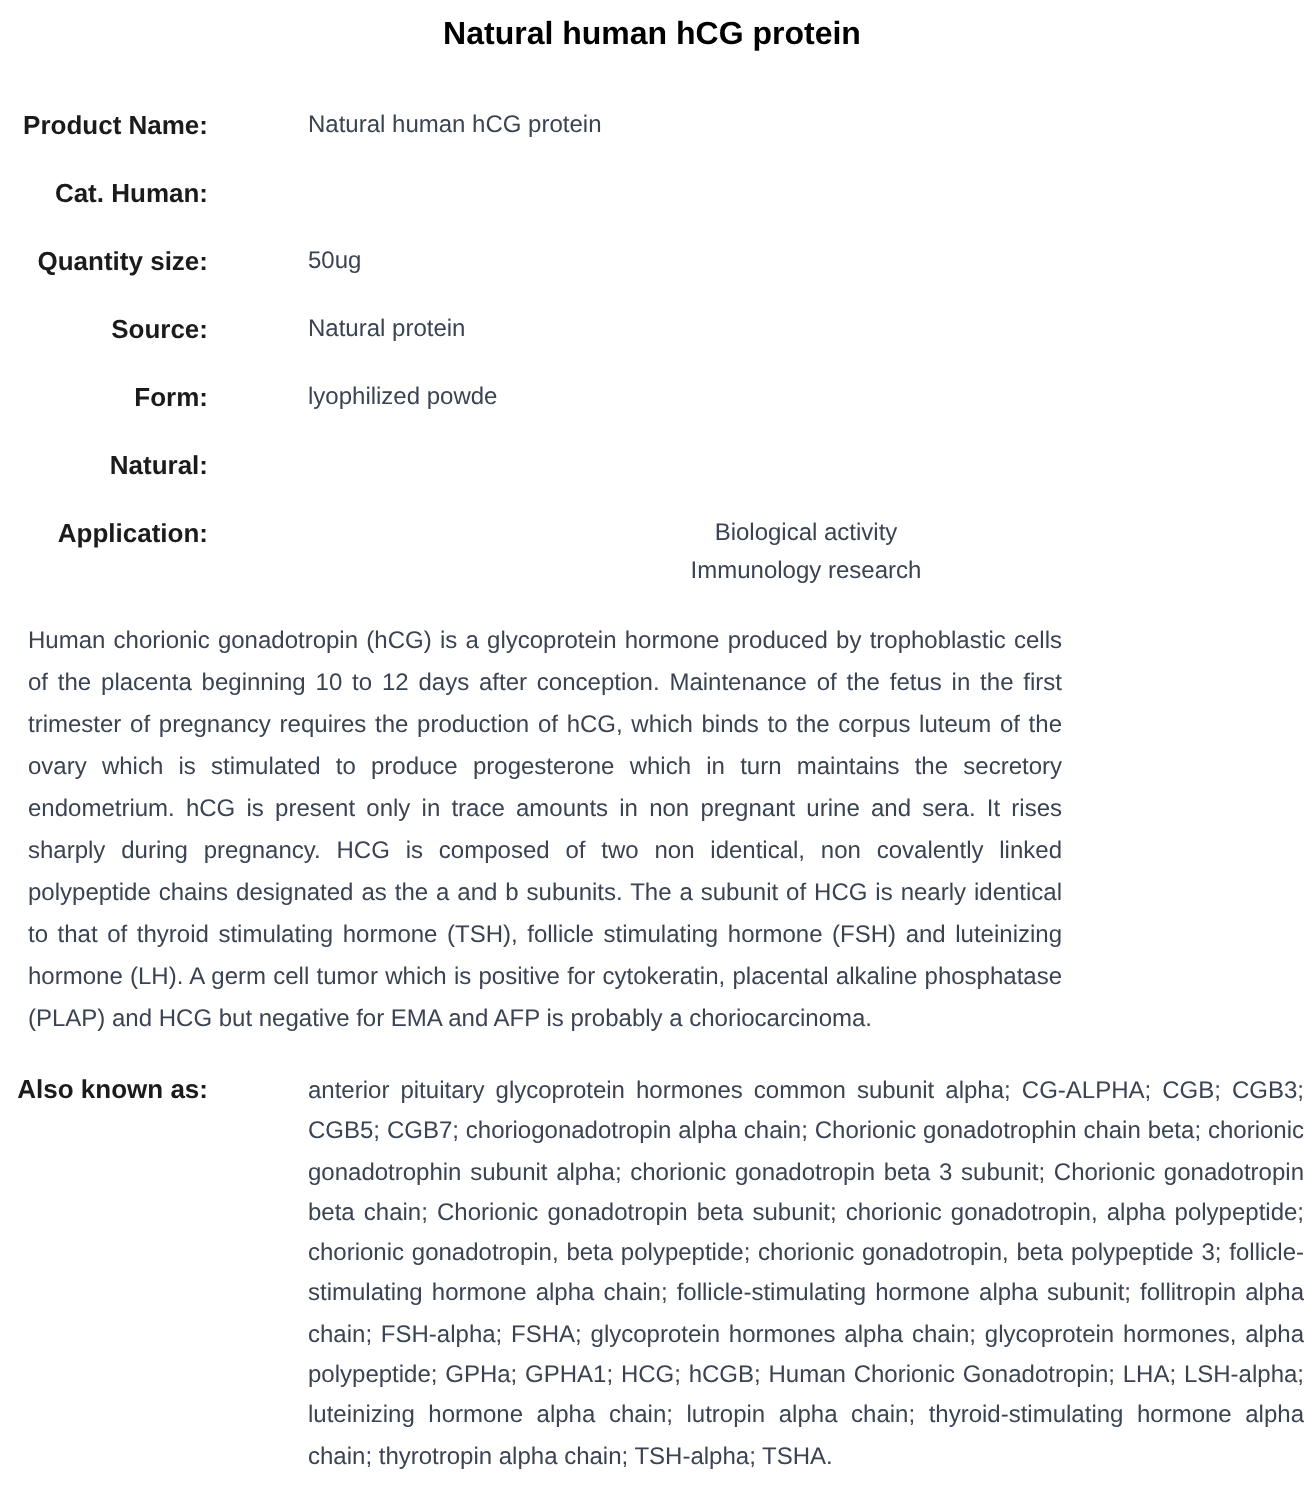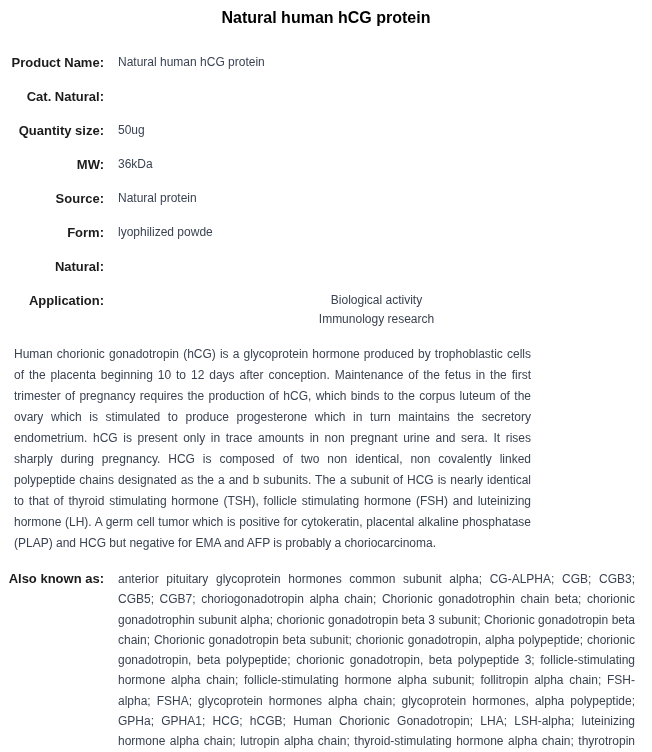--- a/index.html
+++ b/index.html
@@ -20,20 +20,21 @@
     text-align: center;
     font-size: 16px;
     font-weight: bold;
     color: #000000;
     line-height: 20px;
     margin-bottom: 25px;
   }
   .row {
     display: flex;
     margin-bottom: 15px;
+    gap: 36px;
   }
   .row .label {
     flex: 0 0 96px;
     margin-left: 8px;
     text-align: right;
     font-weight: bold;
     font-size: 13px;
     color: #1b1b1b;
     line-height: 19px;
   }
@@ -68,32 +69,28 @@
 <div class="page">
 
   <div class="doc-title">Natural human hCG protein</div>
 
   <div class="row">
     <div class="label">Product Name:</div>
     <div class="value">Natural human hCG protein</div>
   </div>
 
   <div class="row">
-    <div class="label">Cat. Natural:</div>
+    <div class="label">Cat. Human:</div>
   </div>
 
   <div class="row">
     <div class="label">Quantity size:</div>
     <div class="value">50ug</div>
   </div>
 
-  <div class="row">
-    <div class="label">MW:</div>
-    <div class="value">36kDa</div>
-  </div>
 
   <div class="row">
     <div class="label">Source:</div>
     <div class="value">Natural protein</div>
   </div>
 
   <div class="row">
     <div class="label">Form:</div>
     <div class="value">lyophilized powde</div>
   </div>

